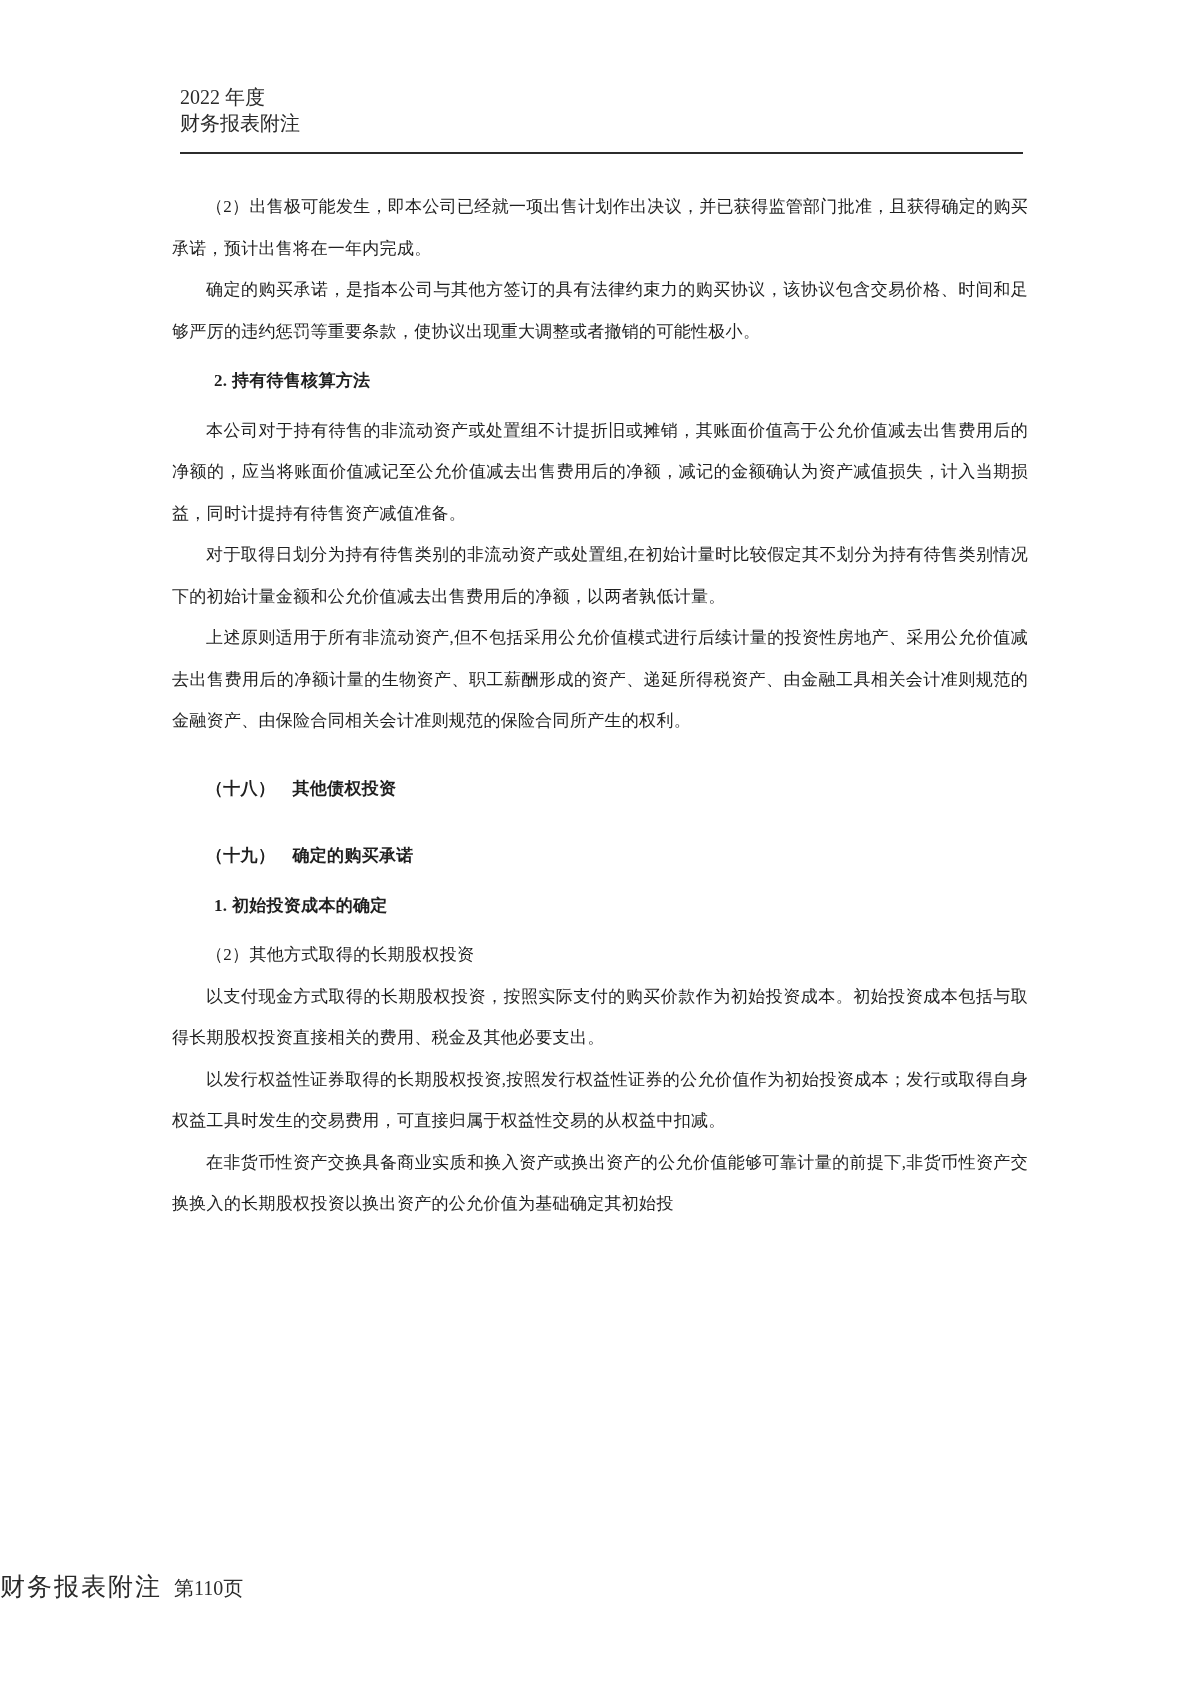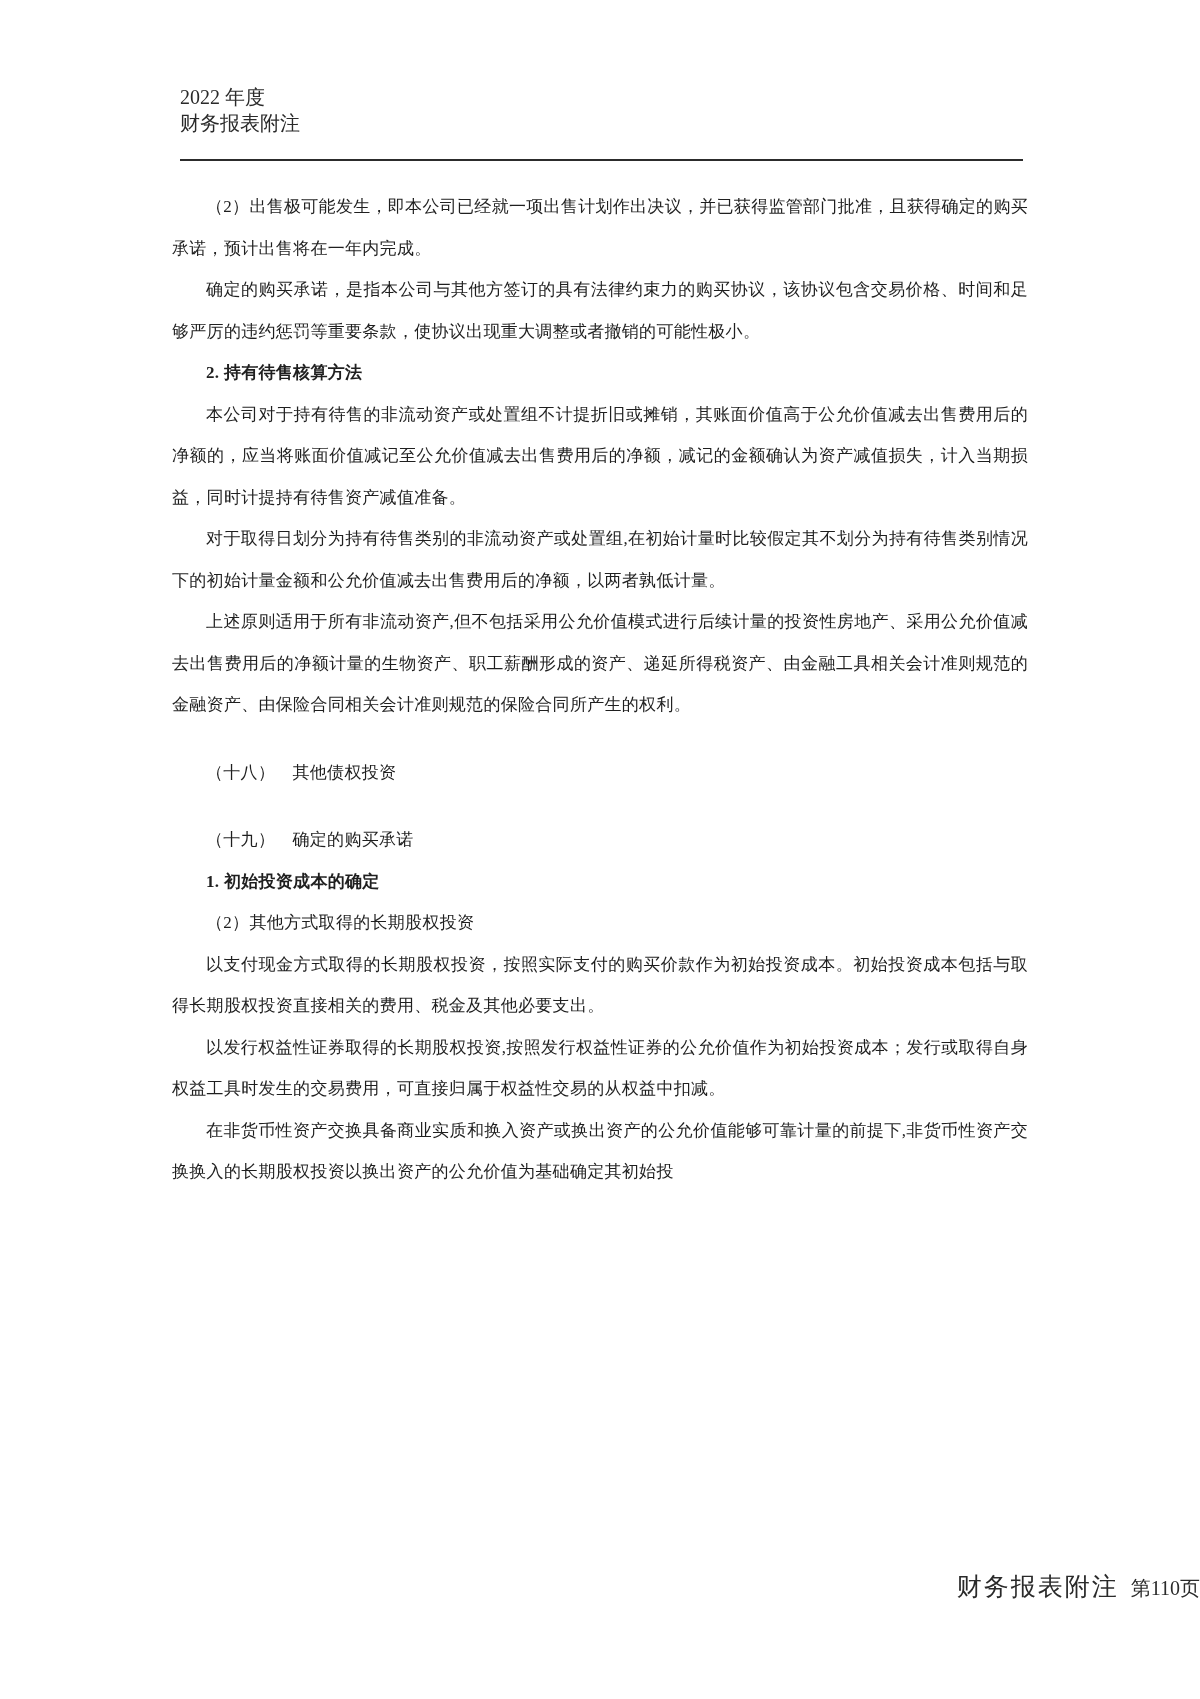--- a/index.html
+++ b/index.html
@@ -16,21 +16,21 @@
     font-family: "Liberation Serif", "DejaVu Serif", serif;
     color: #1f1f1f;
     overflow: hidden;
   }
   
   .doc-header {
     position: absolute;
     left: 180px;
     top: 84px;
     width: 843px;
-    padding-bottom: 23px;
+    padding-bottom: 16px;
     border-bottom: 2.5px solid #2c2c2c;
     font-size: 20px;
     line-height: 26px;
     color: #2a2a2a;
   }
   .doc-header .hline {
     display: block;
     white-space: nowrap;
   }
   
@@ -44,35 +44,35 @@
     text-align: justify;
     text-justify: inter-ideograph;
     letter-spacing: 0.3px;
   }
   .para {
     text-indent: 2em;
     margin: 0;
   }
   .heading-sub {
     text-indent: 2em;
-    margin: 0;
+    margin: 8px;
     font-weight: bold;
   }
   .heading-section {
     text-indent: 2em;
     margin: 26px 0 0 0;
-    font-weight: normal;
+    font-weight: bold;
   }
   
   .doc-footer {
     position: absolute;
     left: 0;
     top: 1570px;
     width: 1200px;
-    text-align: right;
+    text-align: left;
     color: #2a2a2a;
     white-space: nowrap;
   }
   .footer-title {
     font-size: 25px;
     letter-spacing: 2px;
   }
   .footer-page {
     font-size: 20px;
     margin-left: 12px;

